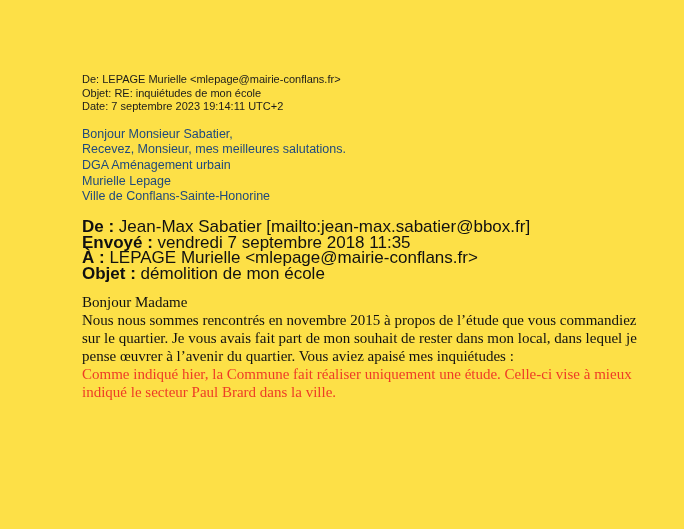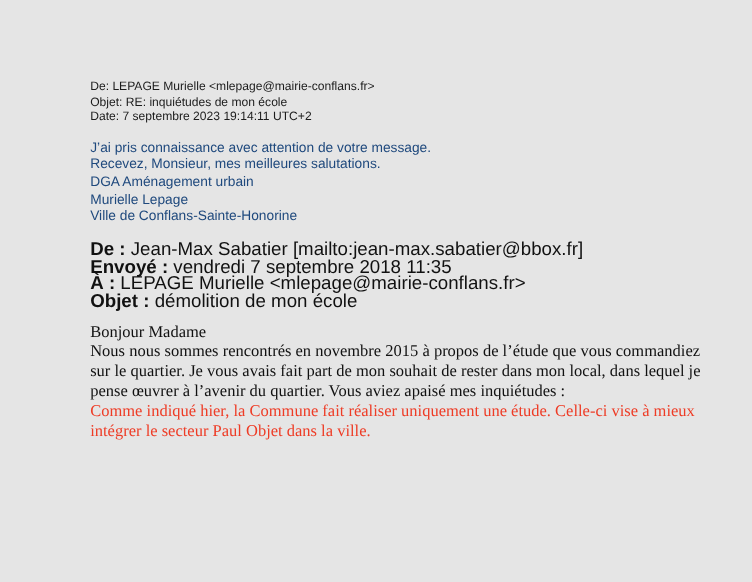--- a/index.html
+++ b/index.html
@@ -4,21 +4,21 @@
 <style>
   html, body {
     margin: 0;
     padding: 0;
     background: #ffffff;
   }
   .page {
     position: relative;
     width: 684px;
     height: 529px;
-    background: #e5e5e5;
+    background: #fde047;
     overflow: hidden;
   }
   .content {
     position: absolute;
     left: 82px;
     top: 73px;
     width: 560px;
   }
   
   .hdr1 {
@@ -65,37 +65,37 @@
 <div class="page">
   <div class="content">
 
     <div class="hdr1">
       <div class="line">De: LEPAGE Murielle &lt;mlepage@mairie-conflans.fr&gt;</div>
       <div class="line">Objet: RE: inquiétudes de mon école</div>
       <div class="line">Date: 7 septembre 2023 19:14:11 UTC+2</div>
     </div>
 
     <div class="reply" style="color: rgb(31, 73, 125);">
-      <div class="line">J’ai pris connaissance avec attention de votre message.</div>
+      <div class="line">Bonjour Monsieur Sabatier,</div>
       <div class="line">Recevez, Monsieur, mes meilleures salutations.</div>
       <div class="line">DGA Aménagement urbain</div>
       <div class="line">Murielle Lepage</div>
       <div class="line">Ville de Conflans-Sainte-Honorine</div>
     </div>
 
     <div class="hdr2">
       <div class="line"><span class="lbl">De :</span> <span>Jean-Max Sabatier [mailto:jean-max.sabatier@bbox.fr]</span></div>
       <div class="line"><span class="lbl">Envoyé :</span> <span>vendredi 7 septembre 2018 11:35</span></div>
       <div class="line"><span class="lbl">À :</span> <span>LEPAGE Murielle &lt;mlepage@mairie-conflans.fr&gt;</span></div>
       <div class="line"><span class="lbl">Objet :</span> <span>démolition de mon école</span></div>
     </div>
 
     <div class="orig">
       <div class="line">Bonjour Madame</div>
       <div class="line">Nous nous sommes rencontrés en novembre 2015 à propos de l’étude que vous commandiez</div>
       <div class="line">sur le quartier. Je vous avais fait part de mon souhait de rester dans mon local, dans lequel je</div>
       <div class="line">pense œuvrer à l’avenir du quartier. Vous aviez apaisé mes inquiétudes :</div>
       <div class="line red" style="color: rgb(238, 60, 38);">Comme indiqué hier, la Commune fait réaliser uniquement une étude. Celle-ci vise à mieux</div>
-      <div class="line red" style="color: rgb(238, 60, 38);">intégrer le secteur Paul Objet dans la ville.</div>
+      <div class="line red" style="color: rgb(238, 60, 38);">indiqué le secteur Paul Brard dans la ville.</div>
     </div>
 
   </div>
 </div>
 
 </body></html>

